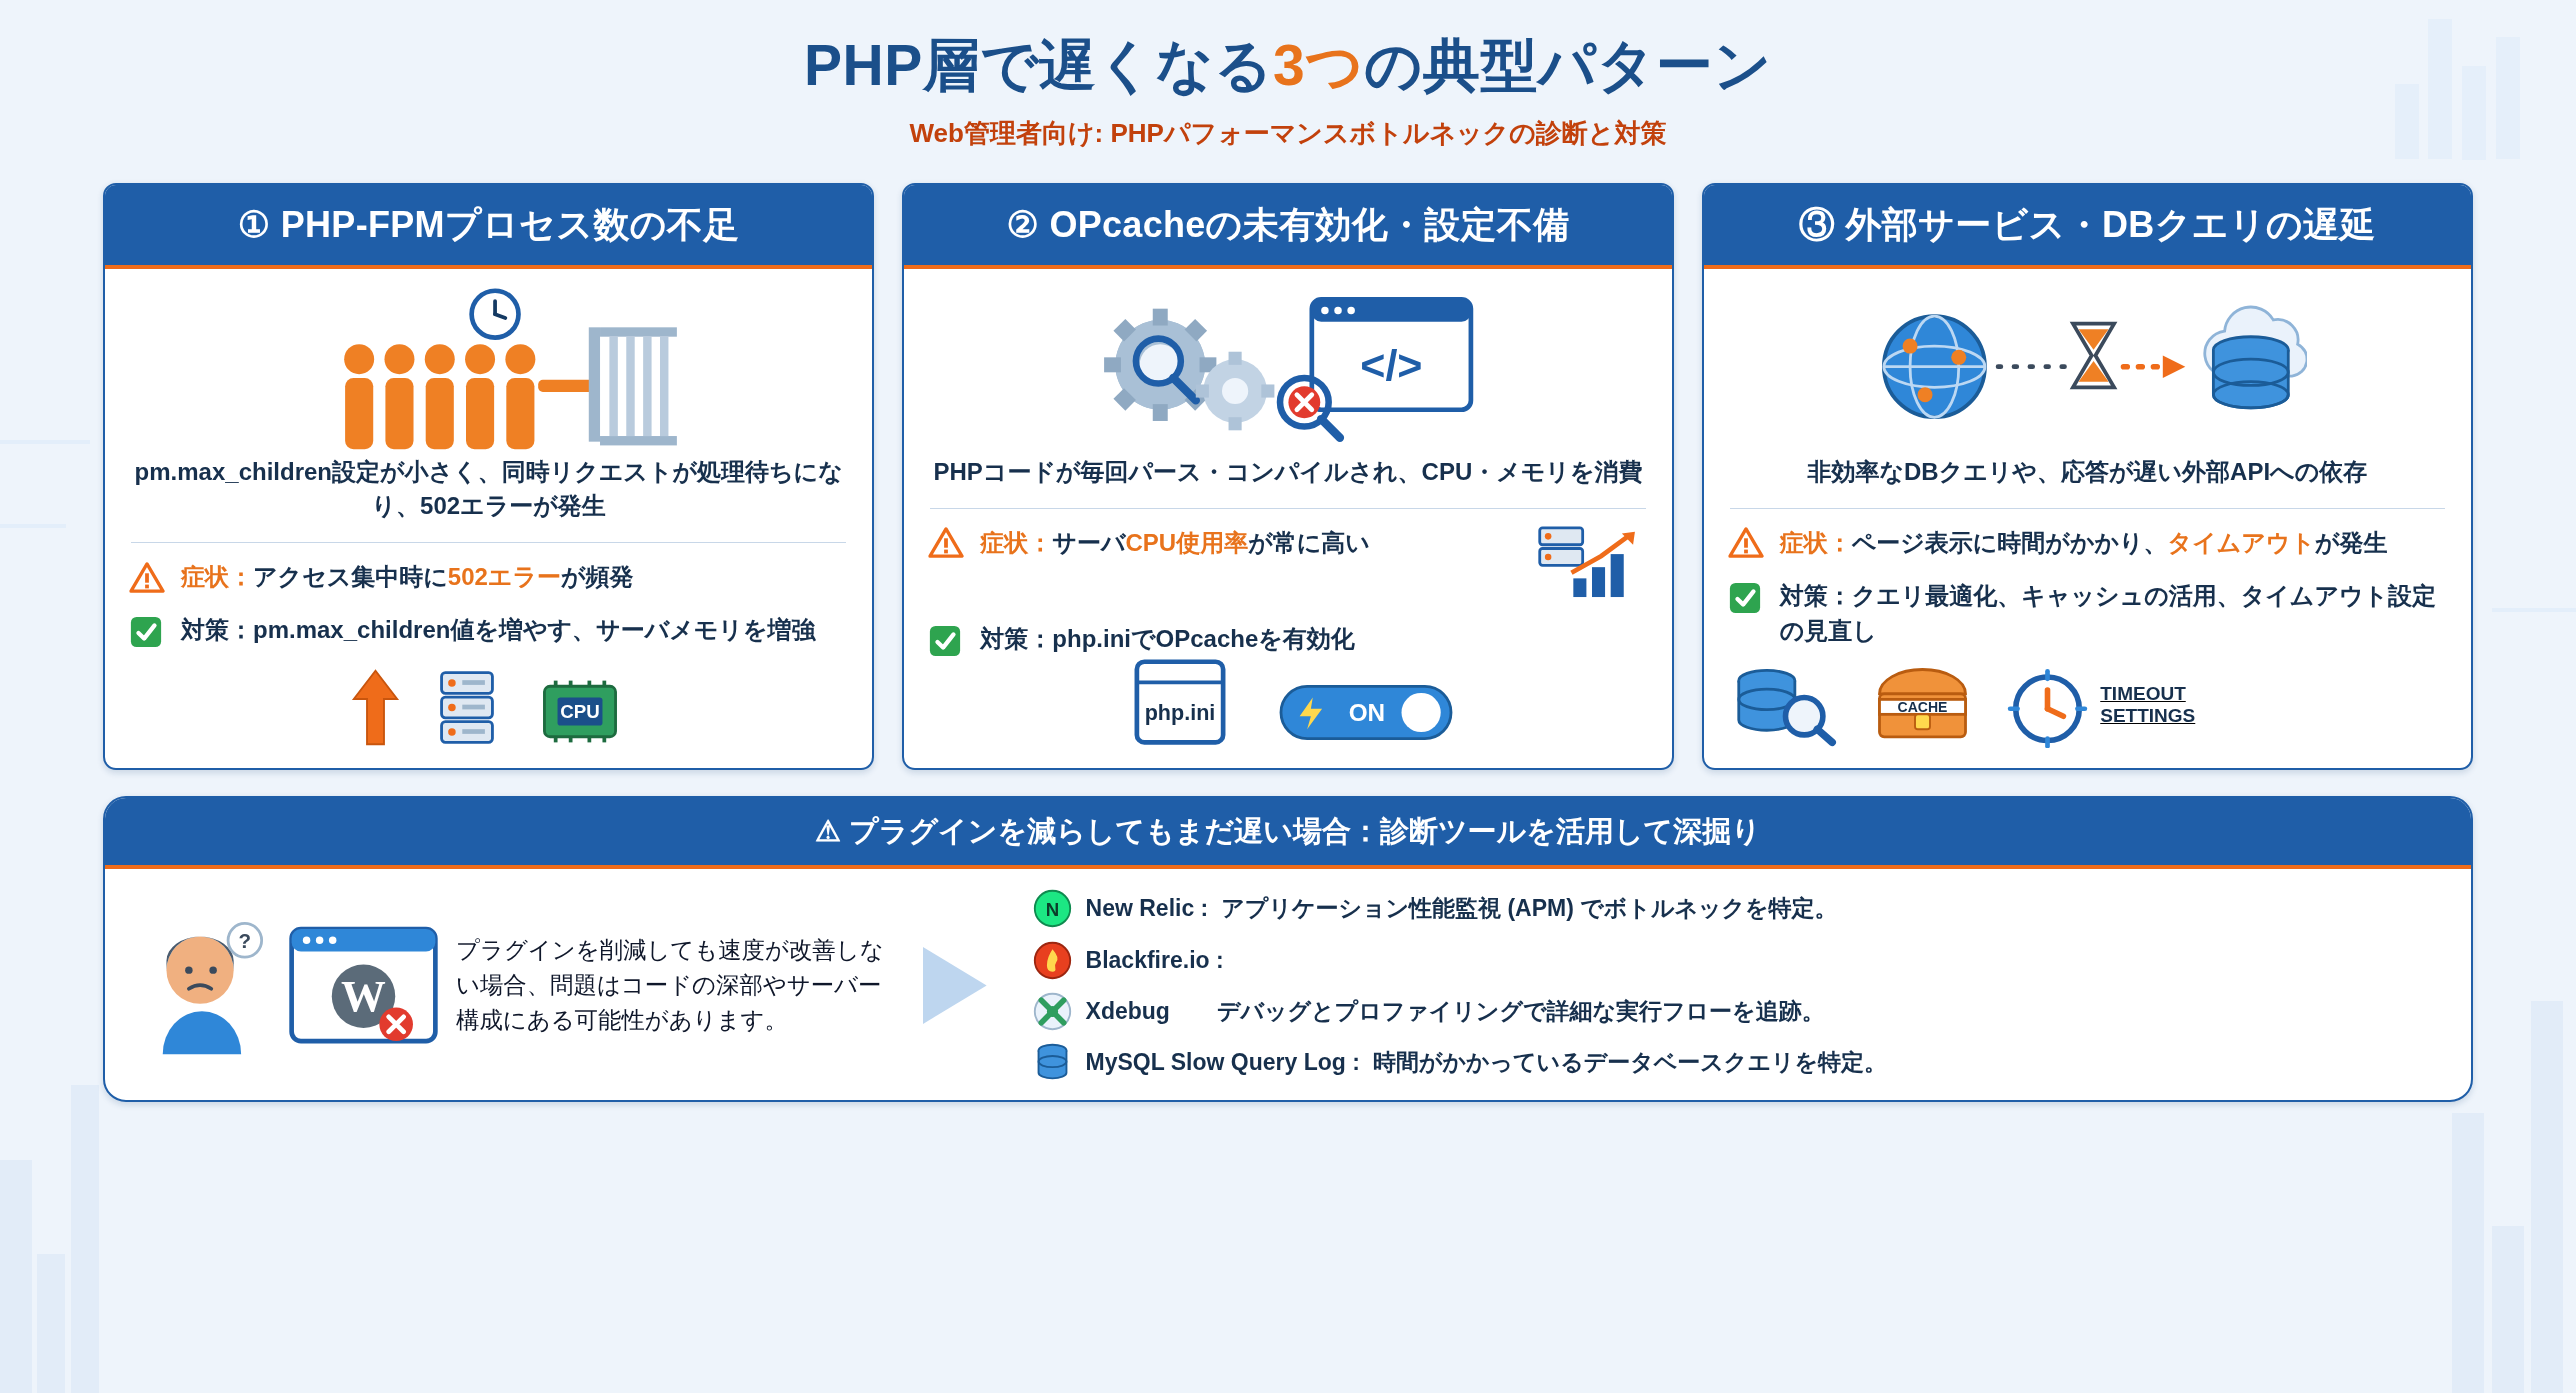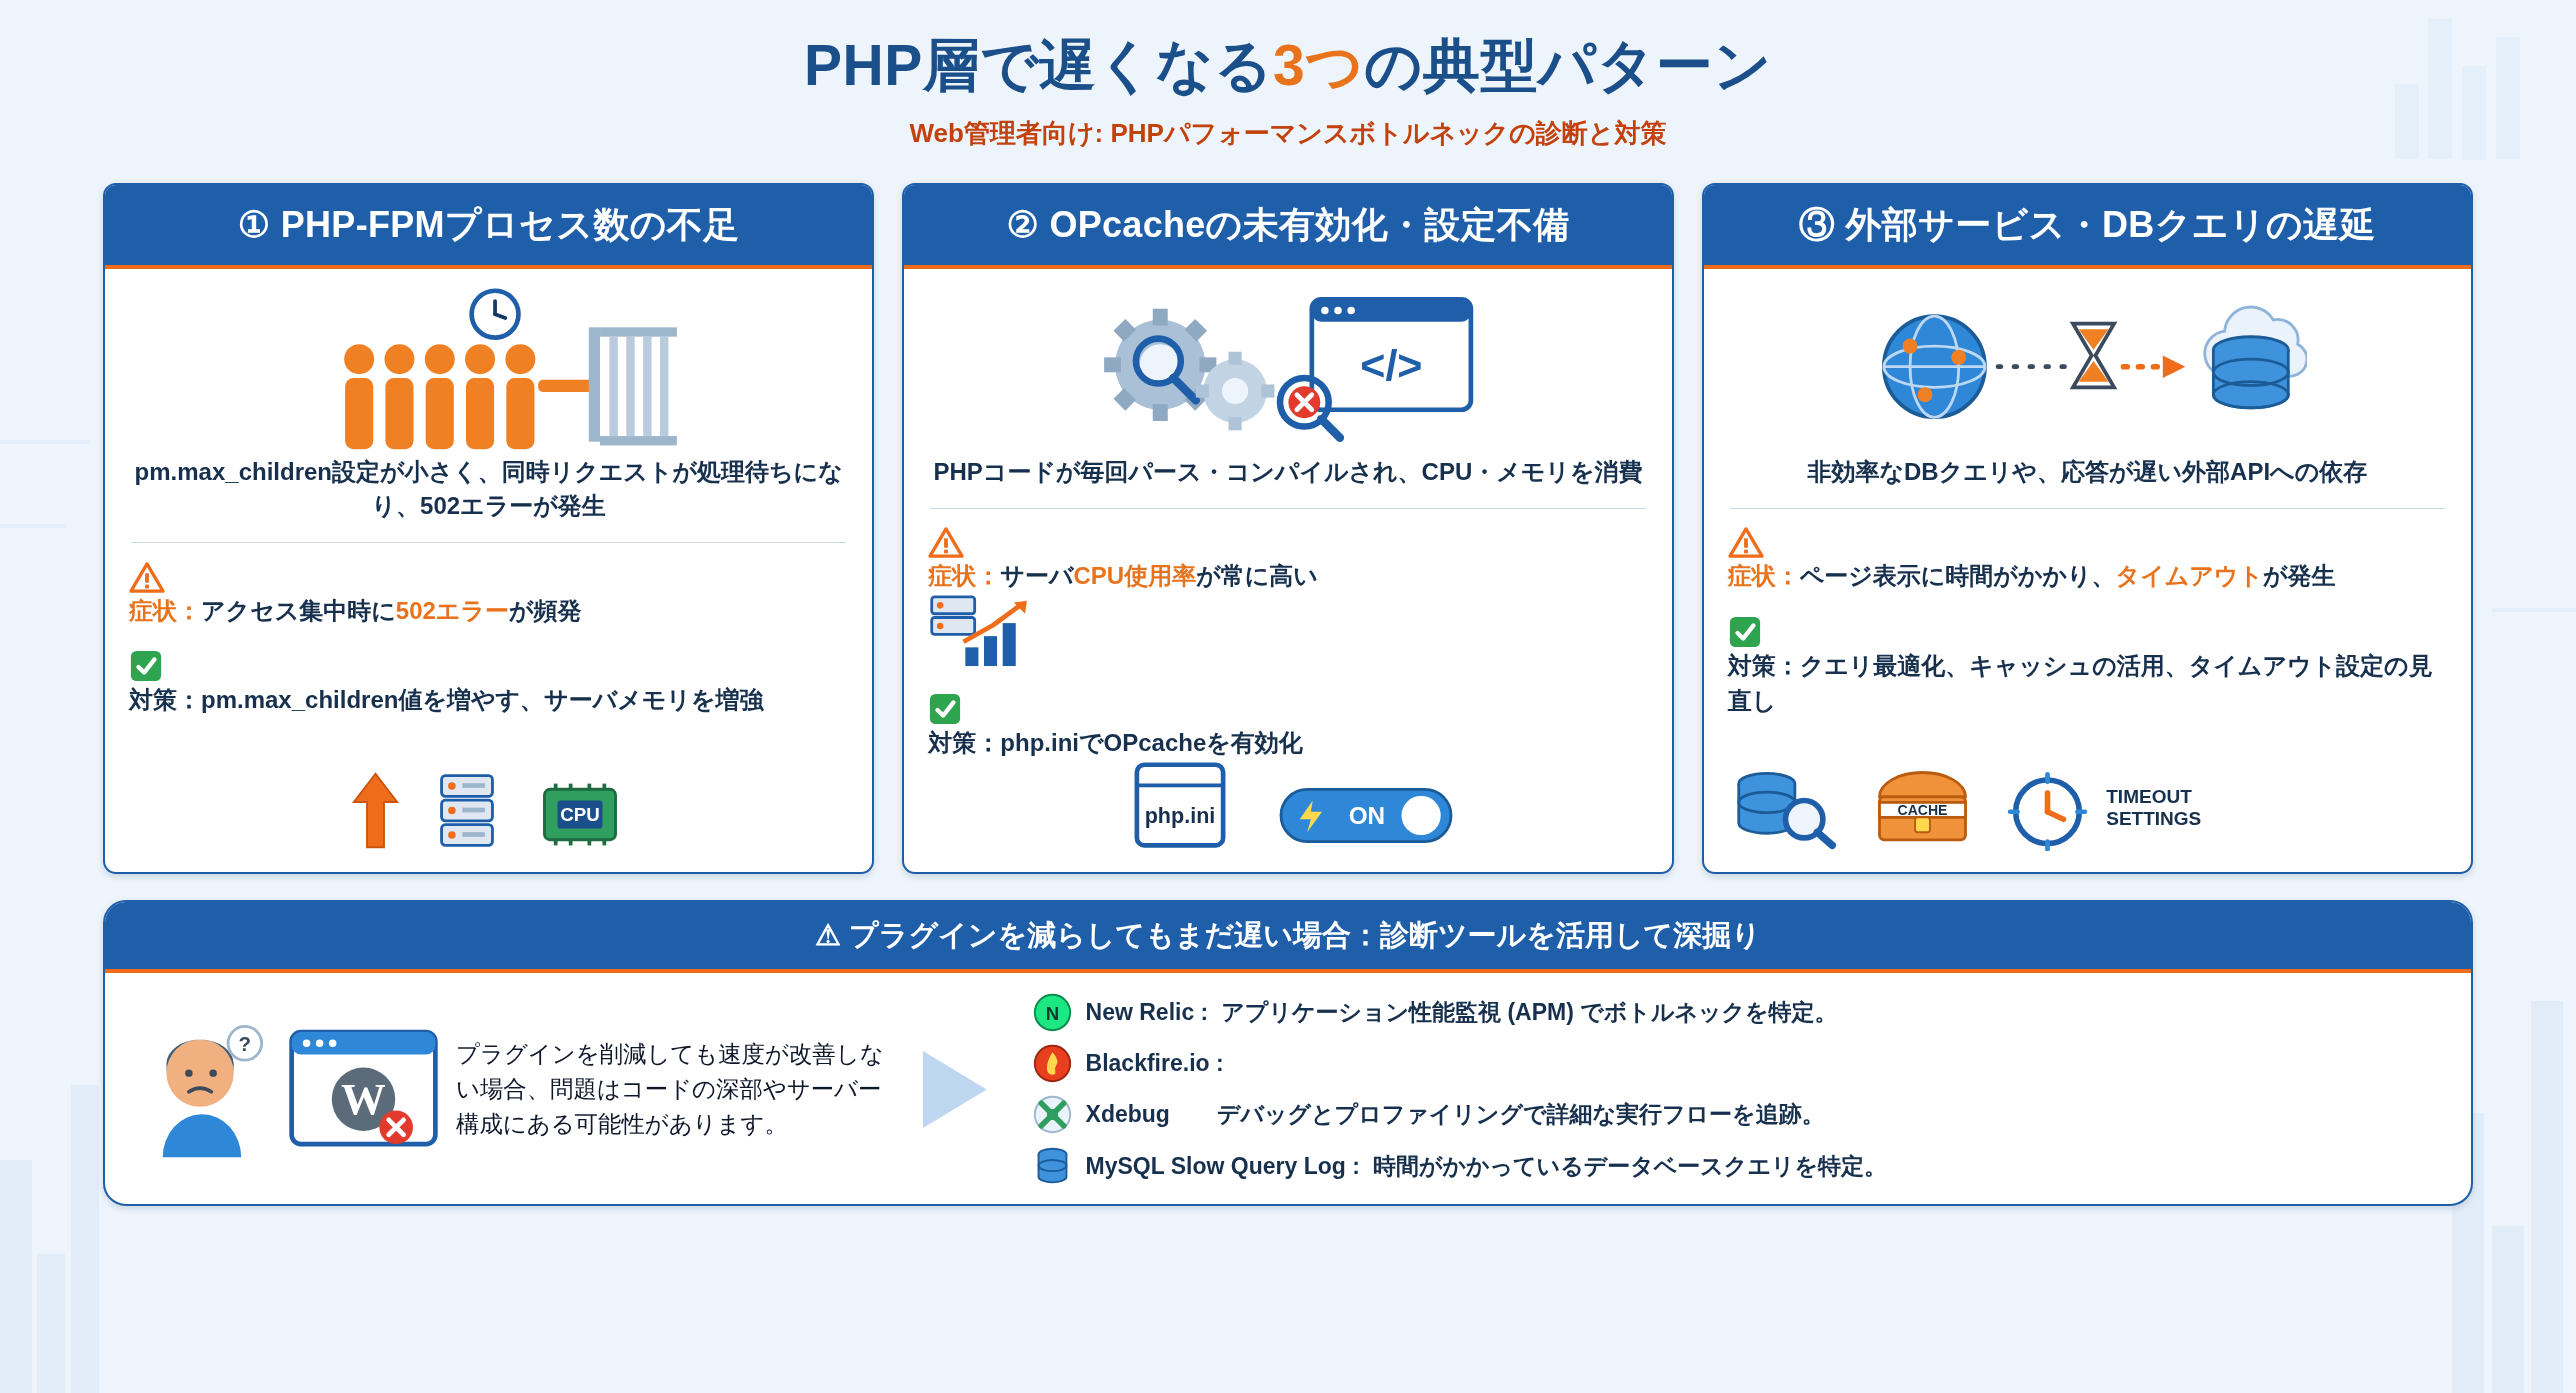--- a/index.html
+++ b/index.html
@@ -72,21 +72,21 @@
     text-align: center;
     font-size: 24px;
     font-weight: bold;
     color: #17304d;
     line-height: 1.42;
     margin-top: 1.9px;
     padding: 0 3.7px;
   }
   .hr { height: 0.9px; background: #c8d7e8; margin: 19px 1.9px 17px; }
 
-  .row { display: flex; align-items: flex-start; flex-direction: column; }
+  .row { display: flex; gap: 13px; align-items: flex-start; }
   .row + .row { margin-top: 19px; }
   .row .glyph { flex: 0 0 auto; width: 39px; text-align: center; padding-top: 1.9px; }
   .row .txt {
     font-size: 24px;
     font-weight: bold;
     color: #17304d;
     line-height: 1.45;
   }
   .orange { color: #e8731c; }
   .footer-art { margin-top: auto; height: 90px; display:flex; align-items:flex-end; justify-content:center; gap: 33px; padding-top: 9.4px;}
@@ -462,21 +462,21 @@
           </span>
           <span>
             <svg width="105" height="86" viewBox="0 0 112 92">
               <path d="M10 34 a46 26 0 0 1 92 0 z" fill="#f0923a" stroke="#b95c10" stroke-width="3"></path>
               <rect x="10" y="34" width="92" height="46" rx="5" fill="#f0923a" stroke="#b95c10" stroke-width="3"></rect>
               <rect x="10" y="40" width="92" height="16" fill="#fff" stroke="#b95c10" stroke-width="3"></rect>
               <text x="56" y="53" font-family="Liberation Sans, sans-serif" font-size="15" font-weight="bold" fill="#17304d" text-anchor="middle">CACHE</text>
               <rect x="48" y="56" width="16" height="16" rx="3" fill="#ffd84d" stroke="#b95c10" stroke-width="2"></rect>
             </svg>
           </span>
-          <span style="display:flex;align-items:center;gap:18px;">
+          <span style="display:flex;align-items:center;gap:12px;text-decoration:underline;">
             <svg width="81" height="86" viewBox="0 0 86 92">
               <circle cx="43" cy="50" r="34" fill="#fff" stroke="#1f5ea8" stroke-width="6"></circle>
               <g stroke="#2f87d8" stroke-width="5" stroke-linecap="round">
                 <line x1="43" y1="10" x2="43" y2="18"></line>
                   <line x1="43" y1="82" x2="43" y2="90"></line>
                 <line x1="3" y1="50" x2="11" y2="50"></line>
                   <line x1="75" y1="50" x2="83" y2="50"></line>
               </g>
               <line x1="43" y1="50" x2="43" y2="30" stroke="#ef6c1a" stroke-width="6" stroke-linecap="round"></line>
               <line x1="43" y1="50" x2="60" y2="58" stroke="#ef6c1a" stroke-width="6" stroke-linecap="round"></line>

